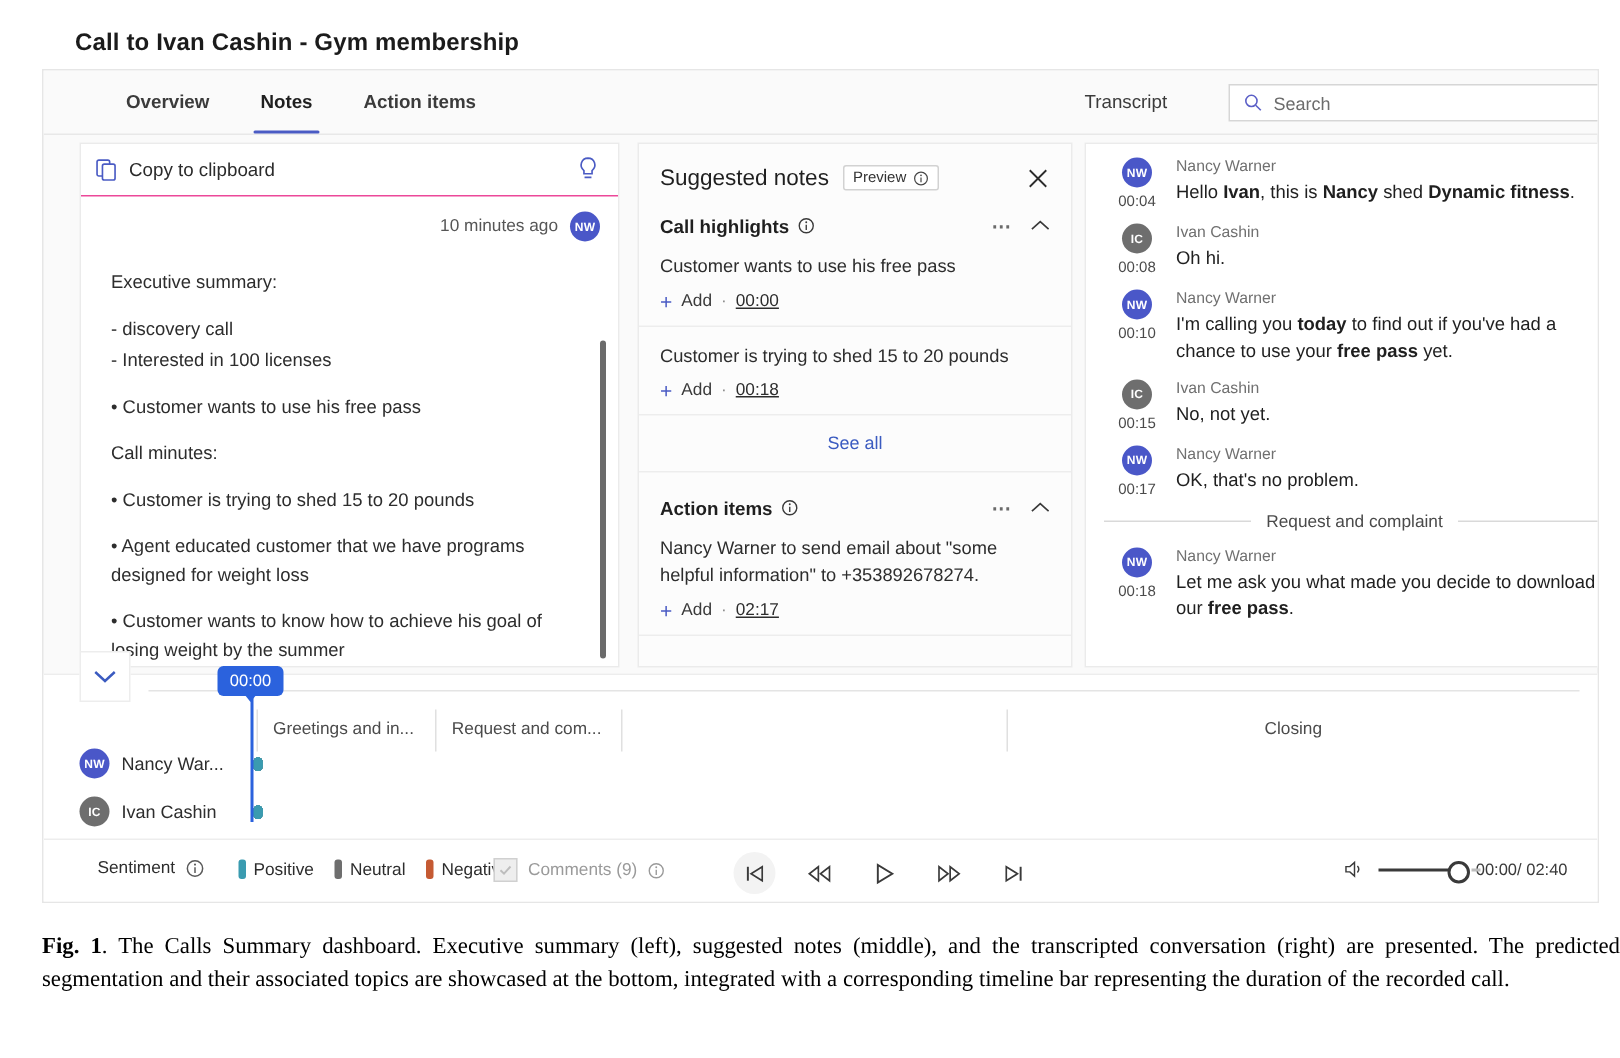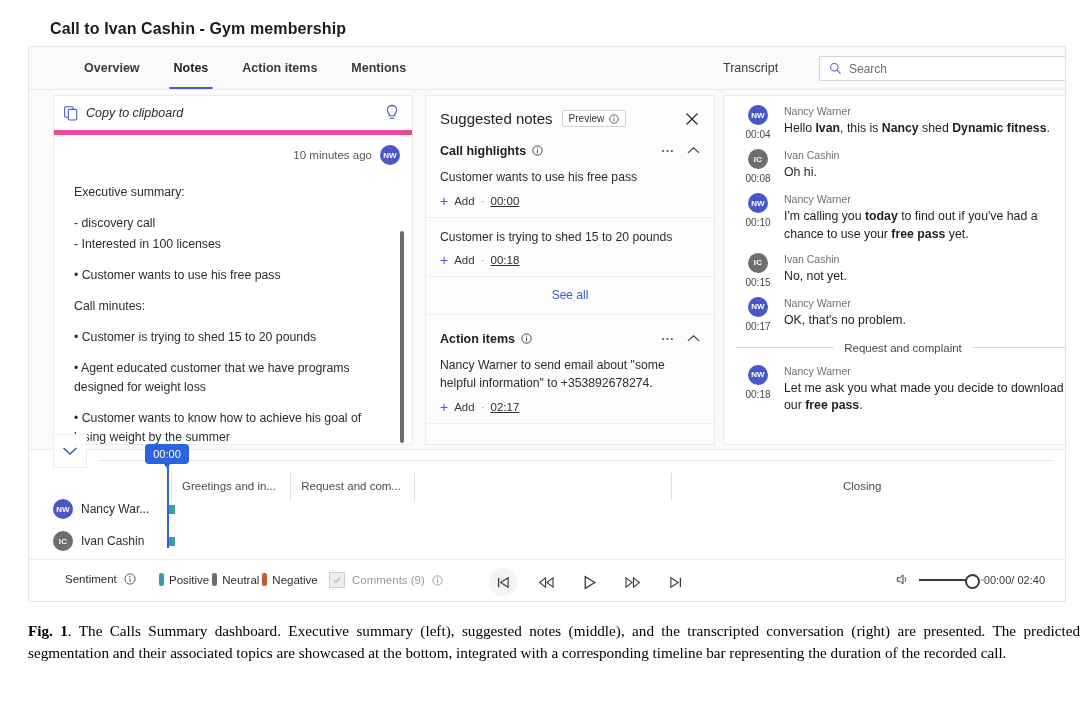--- a/index.html
+++ b/index.html
@@ -22,21 +22,21 @@
   .transcript-label{position:absolute;left:694px;top:0;height:42px;display:flex;align-items:center;font-size:12.5px;color:#3b3b3b;}
   .searchbox{position:absolute;left:790px;top:9px;width:290px;height:25px;background:#fff;border:1px solid #d6d6d6;box-sizing:border-box;display:flex;align-items:center;padding-left:9px;}
   .searchbox .mag{width:13px;height:13px;flex:none;margin-right:7px;}
   .searchbox .ph{font-size:12px;color:#6c6c6c;}
 
   
   .panes{position:absolute;left:0;top:42px;width:1038px;height:360px;}
 
   
   .notes{position:absolute;left:24px;top:6px;width:360px;height:350px;background:#fff;border:1px solid #ebebeb;box-sizing:border-box;}
-  .notes-bar{position:relative;height:34px;border-bottom:5px solid #ec4899;display:flex;align-items:center;padding:0 10px;font-style:italic;}
+  .notes-bar{position:relative;height:34px;border-bottom:1px solid #ec4899;display:flex;align-items:center;padding:0 10px;}
   .copy{display:flex;align-items:center;gap:8px;font-size:12.5px;color:#2b2b2b;cursor:pointer;}
   .bulb{position:absolute;right:12px;top:8px;width:16px;height:18px;cursor:pointer;}
   .meta{display:flex;align-items:center;justify-content:flex-end;gap:8px;padding:10px 12px 4px 0;font-size:11.5px;color:#565656;}
   .av{width:20px;height:20px;border-radius:50%;display:flex;align-items:center;justify-content:center;font-size:8px;font-weight:700;color:#fff;letter-spacing:.2px;}
   .av.nw{background:#4a57c8;}
   .av.ic{background:#6e6e6e;}
   .notes-body{position:relative;padding:14px 28px 0 20px;font-size:12.3px;line-height:1.55;color:#2d2d2d;height:280px;overflow:hidden;}
   .notes-body p{margin:0 0 12px 0;}
   .notes-body p.tight{margin:0 0 2px 0;}
   .nscroll{position:absolute;right:8px;top:62px;width:4px;height:212px;border-radius:3px;background:#6b6b6b;}
@@ -86,21 +86,21 @@
   .track{position:absolute;left:0;height:30px;display:flex;align-items:center;}
   .tkname{position:absolute;left:24px;display:flex;align-items:center;gap:8px;font-size:12px;color:#2d2d2d;white-space:nowrap;}
   .bar{position:absolute;left:140px;right:14px;height:7px;border-radius:4px;background:#e3e3e3;}
   .tick{position:absolute;top:-1px;width:6px;height:9px;border-radius:3px;}
   .tick.pos{background:#3a9bb0;}
   .tick.neu{background:#8e8e8e;}
 
   
   .bottom{position:absolute;left:0;top:512px;width:1038px;height:44px;border-top:1px solid #ededed;background:#fff;}
   .sent{position:absolute;left:36px;top:13px;display:flex;align-items:center;gap:7px;font-size:11.5px;color:#2d2d2d;}
-  .legend{position:absolute;left:130px;top:13px;display:flex;align-items:center;gap:3px;font-size:11.5px;color:#2d2d2d;}
+  .legend{position:absolute;left:130px;top:13px;display:flex;align-items:center;gap:14px;font-size:11.5px;color:#2d2d2d;}
   .lgi{display:flex;align-items:center;gap:5px;}
   .chip{width:5px;height:13px;border-radius:2px;}
   .comments{position:absolute;left:300px;top:12px;display:flex;align-items:center;gap:7px;font-size:11.5px;color:#9a9a9a;}
   .cbox{width:14px;height:14px;border:1px solid #d0d0d0;background:#eee;display:flex;align-items:center;justify-content:center;}
   .ctrls{position:absolute;left:460px;top:8px;display:flex;align-items:center;gap:15px;}
   .cbtn{width:28px;height:28px;display:flex;align-items:center;justify-content:center;cursor:pointer;border-radius:50%;}
   .cbtn.hl{background:#f3f3f3;}
   .volwrap{position:absolute;right:22px;top:13px;display:flex;align-items:center;gap:9px;}
   .slider{position:relative;width:56px;height:2px;background:#3a3a3a;}
   .knob{position:absolute;right:-5px;top:-5px;width:11px;height:11px;border-radius:50%;border:2px solid #3a3a3a;background:#fff;cursor:pointer;}
@@ -119,21 +119,20 @@
 
   <div class="fig-title">Call to Ivan Cashin - Gym membership</div>
 
   <div class="app">
 
     <div class="tabbar">
       <div class="tabs" id="tabs">
             <div class="tab">Overview</div>
             <div class="tab active">Notes</div>
             <div class="tab">Action items</div>
-            <div class="tab">Mentions</div>
           </div>
       <div class="transcript-label">Transcript</div>
       <div class="searchbox">
         <svg class="mag" viewBox="0 0 16 16">
           <circle cx="6.5" cy="6.5" r="4.6" fill="none" stroke="#5b5fc7" stroke-width="1.3"></circle>
           <line x1="10" y1="10" x2="14.2" y2="14.2" stroke="#5b5fc7" stroke-width="1.3"></line>
         </svg>
         <span class="ph">Search</span>
       </div>
     </div>

